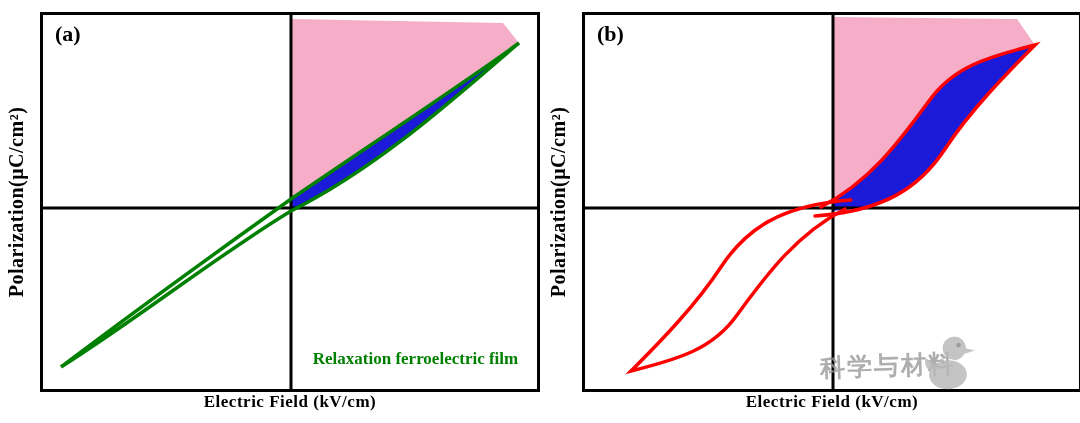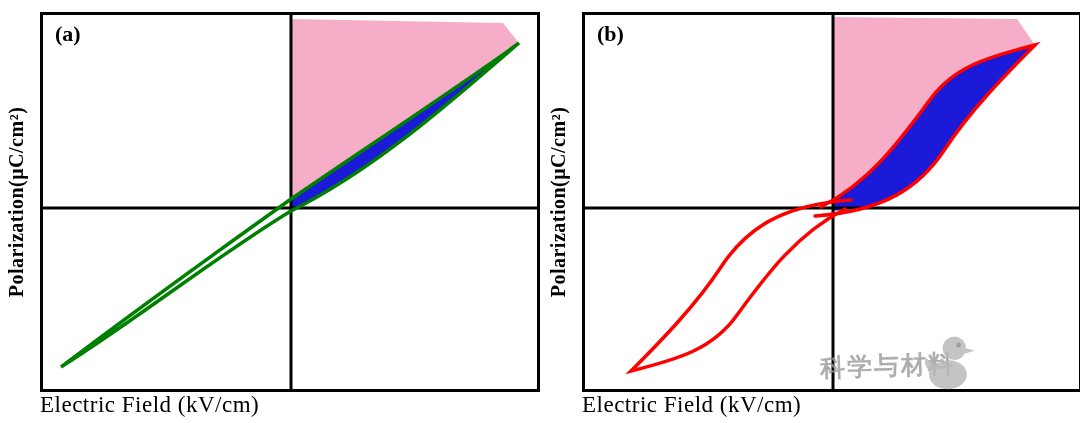--- a/index.html
+++ b/index.html
@@ -14,22 +14,22 @@
     position:absolute;left:40px;top:12px;width:500px;height:380px;
     border:3px solid #000;box-sizing:border-box;background:#fff;
   }
   .plotbox svg{position:absolute;left:0;top:0;width:100%;height:100%;display:block;}
   .ylabel{
     position:absolute;top:202px;left:16px;
     transform:translate(-50%,-50%) rotate(-90deg);
     white-space:nowrap;font-size:20px;font-weight:bold;letter-spacing:.5px;
   }
   .xlabel{
-    position:absolute;left:40px;top:392px;width:500px;
-    font-size:23px;font-weight:normal;letter-spacing:.5px;
+    position:absolute;left:40px;top:392px;width:500px;text-align:center;
+    font-size:17px;font-weight:bold;letter-spacing:.5px;
   }
   .pletter{
     position:absolute;left:12px;top:6px;font-size:22px;font-weight:bold;
   }
   .legend{
     position:absolute;font-size:17px;font-weight:bold;text-align:center;
     white-space:nowrap;z-index:3;
   }
   .legend-a{left:255px;top:334px;width:235px;color:#008000;}
   .legend-b{left:305px;top:336px;width:185px;color:#fe0000;}
@@ -58,20 +58,21 @@
 
         <path d="M 248 184 C 330 128 430 62 476 28 C 420 75 340 150 248 196 Z" fill="#1a1ad8"></path>
 
         <line x1="248" y1="0" x2="248" y2="374" stroke="#000" stroke-width="3"></line>
         <line x1="0" y1="193" x2="494" y2="193" stroke="#000" stroke-width="3"></line>
 
         <path fill="none" stroke-width="3.5" stroke-linecap="round" d="M 18 352 C 120 275 170 240 248 184 C 330 128 430 62 476 28
                  C 420 75 340 150 248 196 C 175 240 100 300 18 352 Z" stroke="#008000"></path>
       </svg>
       <div class="pletter">(a)</div>
+      <div class="legend legend-a">Relaxation ferroelectric film</div>
     </div>
 
     <div class="xlabel">Electric Field (kV/cm)</div>
   </div>
 
   <div class="panel" id="panelB">
     <div class="ylabel">Polarization(μC/cm²)</div>
 
     <div class="plotbox">
       <svg viewBox="0 0 494 374" preserveAspectRatio="none">

